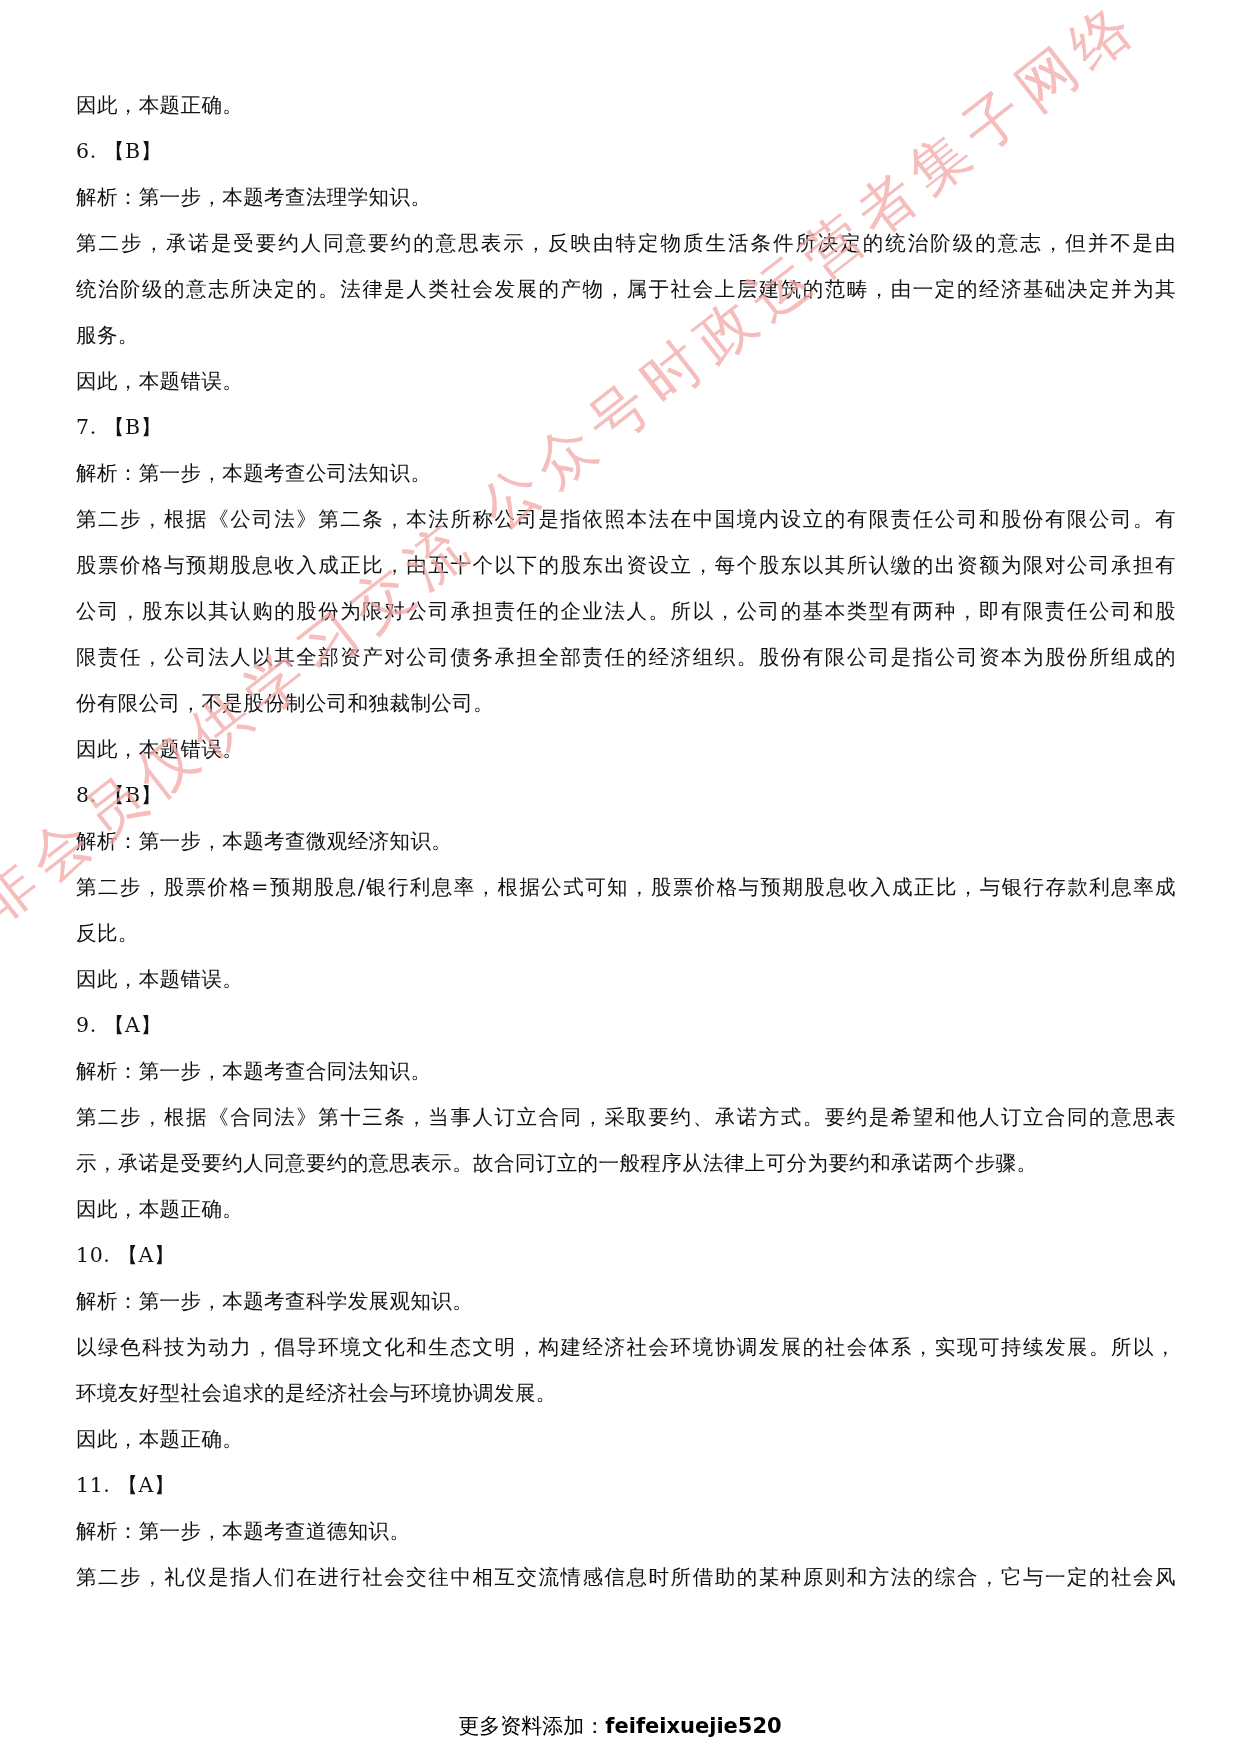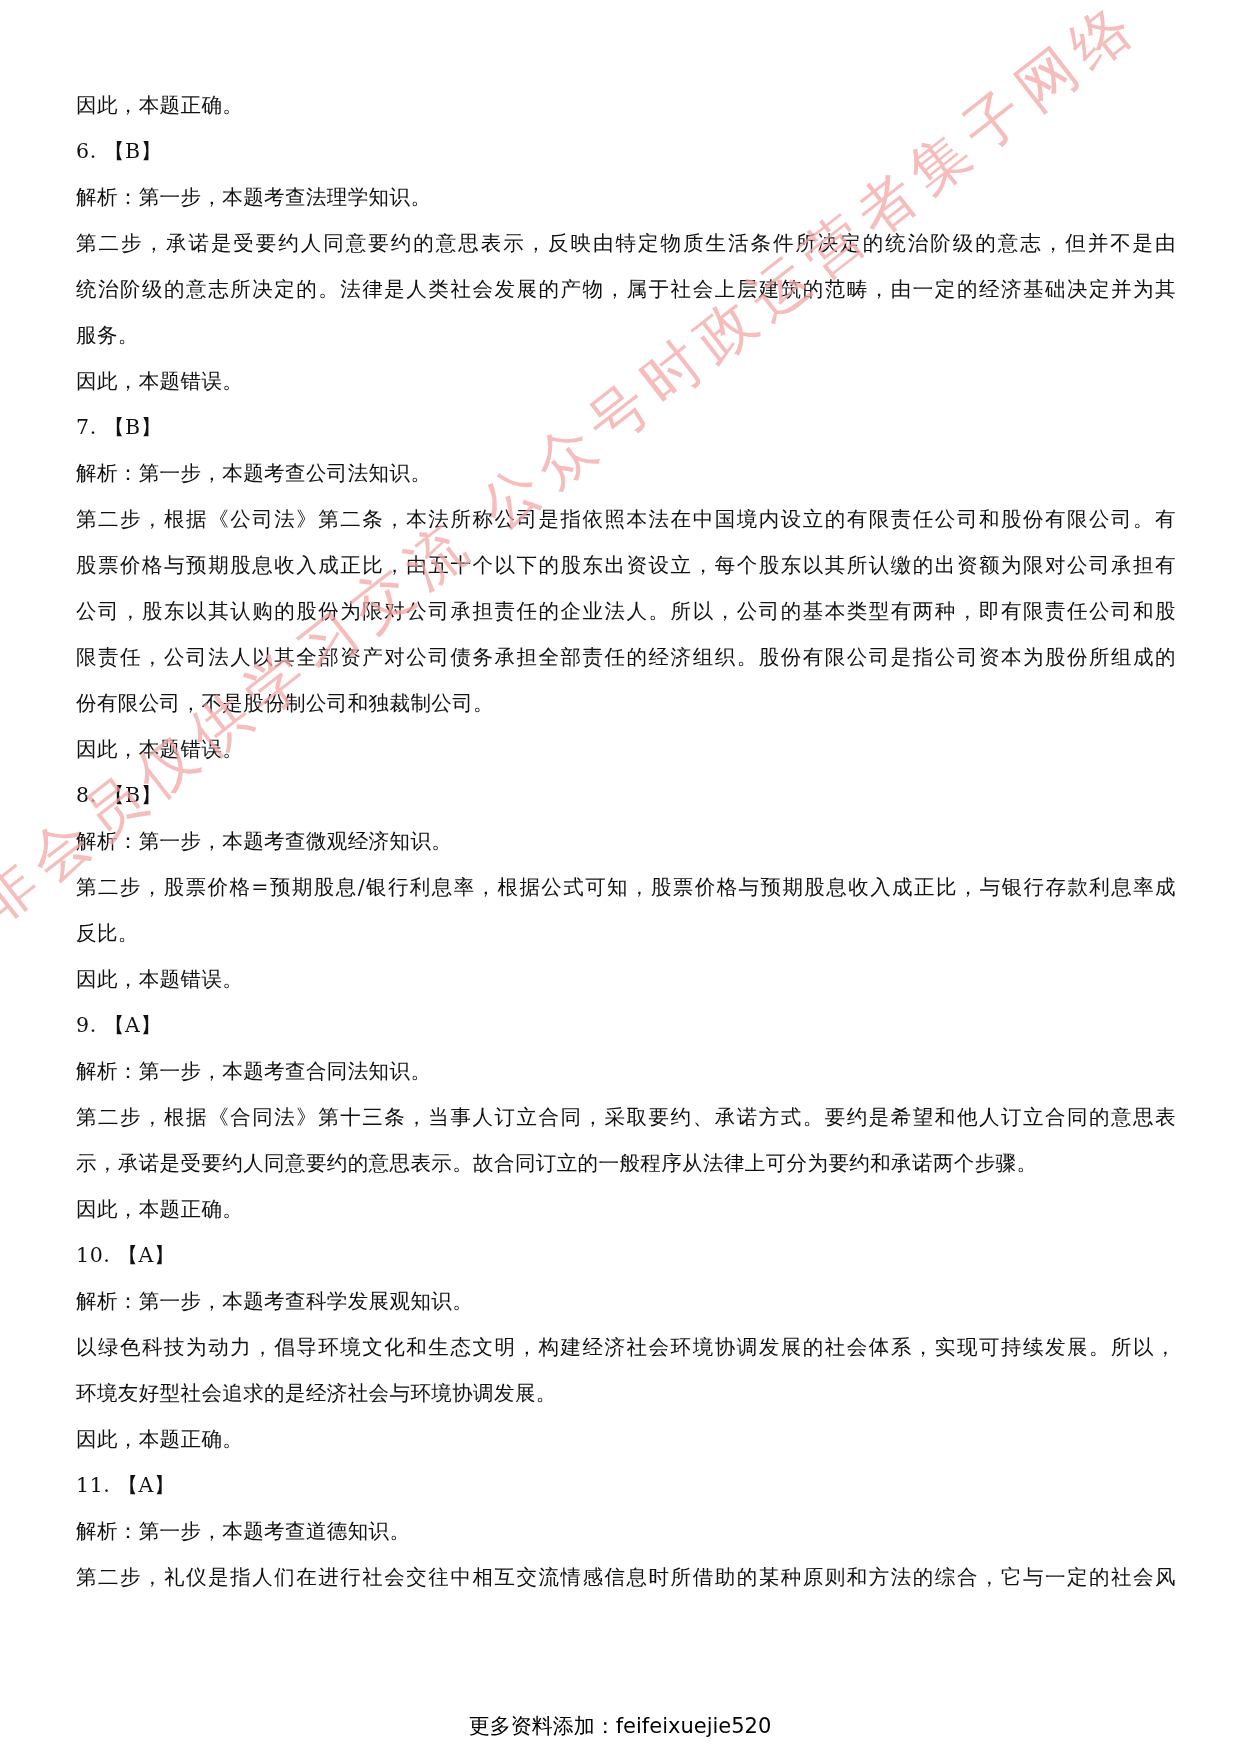--- a/index.html
+++ b/index.html
@@ -29,21 +29,21 @@
     transform: rotate(-38deg);
     font-size: 58px; color: #f3a7a7; opacity: 0.75;
     letter-spacing: 10px; white-space: nowrap;
     font-family: "DejaVu Serif", serif;
   }
   .footer {
     position: absolute; left: 0; width: 1240px; top: 1712px;
     text-align: center; font-size: 21px; color: #000;
   }
   .footer .label { font-family: Liberation Sans, sans-serif; text-align: center; }
-  .footer .code { font-family: "DejaVu Sans", "Liberation Sans", sans-serif; font-weight: normal; }
+  .footer .code { font-family: "DejaVu Sans", "Liberation Sans", sans-serif; font-weight: bold; }
 </style>
 </head>
 <body>
 
 <div class="page">
   <div class="lines">
     <div class="line last">因此，本题正确。</div>
     <div class="line head">6. 【B】</div>
     <div class="line last">解析：第一步，本题考查法理学知识。</div>
     <div class="line">第二步，承诺是受要约人同意要约的意思表示，反映由特定物质生活条件所决定的统治阶级的意志，但并不是由</div>

